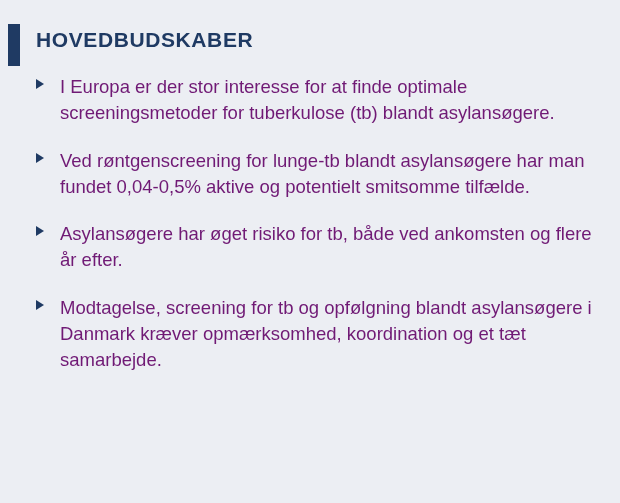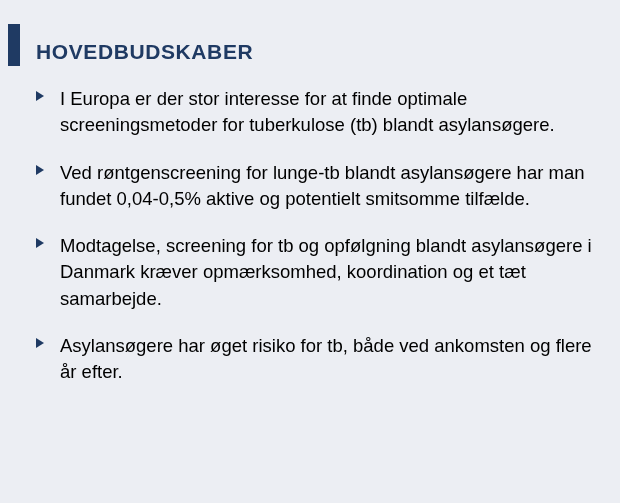--- a/index.html
+++ b/index.html
@@ -30,40 +30,40 @@
   }
   .panel-inner {
     position: absolute;
     left: 36px;
     top: 0;
     right: 18px;
     bottom: 0;
   }
   .panel-title {
     margin: 0;
-    padding-top: 40px;
+    padding-top: 28px;
     font-size: 21px;
     font-weight: bold;
     letter-spacing: 0.6px;
     color: #1f3a63;
     font-family: "Liberation Sans", sans-serif;
   }
   ul.bullet-list {
     list-style: none;
     margin: 0;
     padding: 0;
     margin-top: 22px;
   }
   ul.bullet-list li {
     position: relative;
     padding-left: 24px;
     margin-bottom: 21px;
     font-size: 18.5px;
     line-height: 1.42;
-    color: #000000;
+    color: #701a75;
     font-family: "Liberation Sans", sans-serif;
   }
   ul.bullet-list li:last-child {
     margin-bottom: 0;
   }
   .bullet-marker {
     position: absolute;
     left: 0;
     top: 5px;
     width: 0;
@@ -87,21 +87,21 @@
       <li>
         <span class="bullet-marker"></span>
         <span class="bullet-text">I Europa er der stor interesse for at finde optimale screeningsmetoder for tuberkulose (tb) blandt asylansøgere.</span>
       </li>
       <li>
         <span class="bullet-marker"></span>
         <span class="bullet-text">Ved røntgenscreening for lunge-tb blandt asylansøgere har man fundet 0,04-0,5% aktive og potentielt smitsomme tilfælde.</span>
       </li>
       <li>
         <span class="bullet-marker"></span>
-        <span class="bullet-text">Modtagelse, screening for tb og opfølgning blandt asylansøgere i Danmark kræver opmærksomhed, koordination og et tæt samarbejde.</span>
+        <span class="bullet-text">Asylansøgere har øget risiko for tb, både ved ankomsten og flere år efter.</span>
       </li>
       <li>
         <span class="bullet-marker"></span>
-        <span class="bullet-text">Asylansøgere har øget risiko for tb, både ved ankomsten og flere år efter.</span>
+        <span class="bullet-text">Modtagelse, screening for tb og opfølgning blandt asylansøgere i Danmark kræver opmærksomhed, koordination og et tæt samarbejde.</span>
       </li>
     </ul>
   </div>
 </div>
 
 </body></html>

